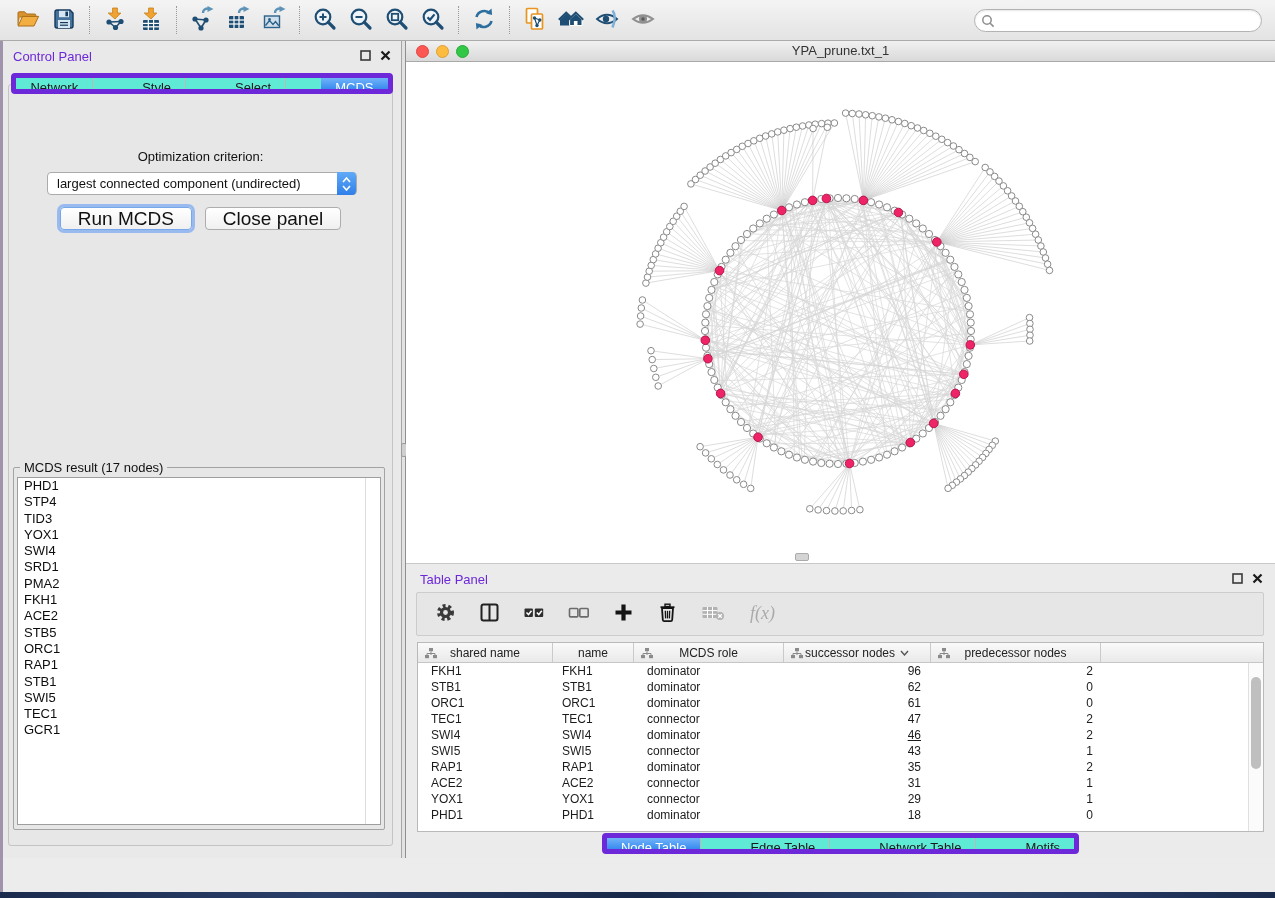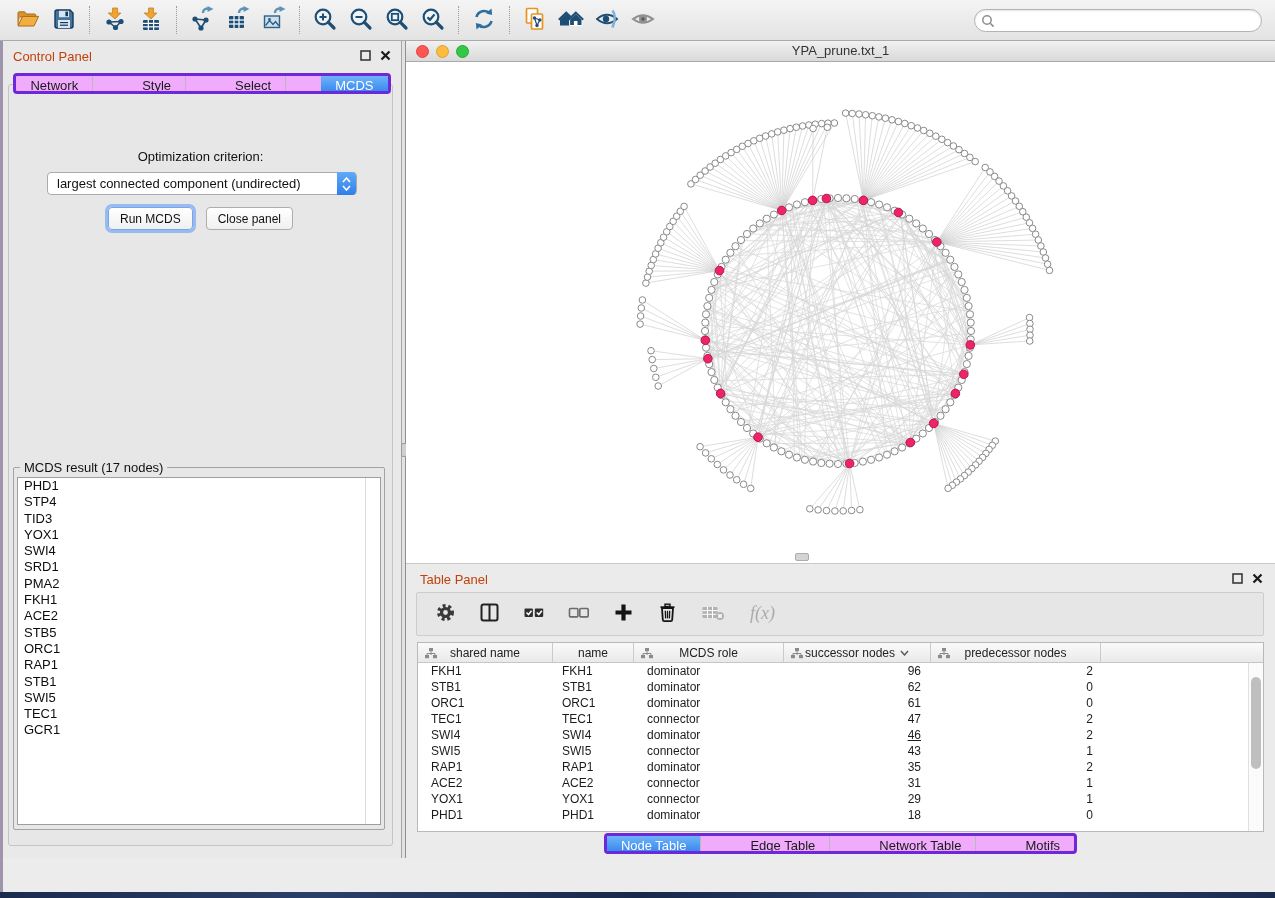--- a/index.html
+++ b/index.html
@@ -21,41 +21,41 @@
   .tb-sep { width:1px; height:28px; border-left:1px dotted #9a9a9a; margin:0 7px; }
   .search-wrap { margin-left:auto; margin-right:13px; position:relative; }
   .search-wrap svg { position:absolute; left:7px; top:5px; }
   .search-input { width:288px; height:23px; border:1px solid #b3b3b3; border-radius:12px;
     background:#fff; padding:0 8px 0 26px; font-size:13px; outline:none;
     box-shadow:inset 0 1px 2px rgba(0,0,0,.10); }
 
   
   .control-panel { position:absolute; left:3px; top:41px; width:398px; height:817px; background:#e9e9e9; }
   .panel-titlebar { position:relative; height:28px; }
-  .panel-title { position:absolute; left:10px; top:8px; font-size:13px; color:#c2410c; }
+  .panel-title { position:absolute; left:10px; top:8px; font-size:13px; color:#6d28d9; }
   .panel-icons { position:absolute; right:10px; top:9px; display:flex; gap:9px; }
   .panel-icons span { display:inline-flex; }
 
   .cp-tabs-row { position:absolute; top:32px; left:0; width:100%; display:flex; justify-content:center; z-index:3; }
-  .seg { display:inline-flex; border:3px solid #6d28d9; border-radius:4px; background:#f0abfc; overflow:hidden; height:21px;gap:35px; }
+  .seg { display:inline-flex; border:5px solid #6d28d9; border-radius:4px; background:#5eead4; overflow:hidden; height:21px;gap:35px; }
   .seg > div { padding:0 14px; line-height:20px; font-size:13px; color:#1a1a1a; border-right:1px solid #b9b9b9; white-space:nowrap; }
   .seg > div:last-child { border-right:none; }
   .seg > div.active { background:linear-gradient(#6fb3f9,#3a8bf0); color:#fff; }
 
   .cp-content { position:absolute; top:43px; left:5px; right:8px; bottom:12px;
     background:#e7e7e7; border:1px solid #c4c4c4; border-radius:3px; }
   .opt-label { position:absolute; top:64px; width:100%; text-align:center; font-size:13px; color:#111; }
   .opt-select { position:absolute; top:87px; left:38px; width:310px; height:23px; background:#fff;
     border:1px solid #ababab; border-radius:4px; font-size:13px; line-height:21px; padding-left:9px;
     color:#111; white-space:nowrap; }
   .opt-stepper { position:absolute; right:0; top:-1px; width:19px; height:23px; border-radius:0 4px 4px 0;
     background:linear-gradient(#62aaf8,#2f7fe8); display:flex; flex-direction:column; align-items:center; justify-content:center; gap:2px; }
   .btn-row { position:absolute; top:122px; width:100%; display:flex; justify-content:center; gap:13px; }
   .btn { height:23px; border:1px solid #adadad; border-radius:4px; background:linear-gradient(#ffffff,#f0f0f0);
-    font-size:12px; font-family:"Liberation Sans",sans-serif; padding:0 11px; color:#111; }
+    font-size:19px; font-family:"Liberation Sans",sans-serif; padding:0 17px; color:#111; }
   .btn.focused { box-shadow:0 0 0 3px rgba(90,150,245,.55); border-color:#76a7ea; }
 
   .groupbox { position:absolute; left:4px; right:7px; top:382px; height:363px;
     border:1px solid #a3a3a3; border-radius:2px; }
   .groupbox-legend { position:absolute; top:-8px; left:6px; background:#e7e7e7; padding:0 4px; font-size:13px; color:#111; }
   .result-list { position:absolute; left:3px; right:3px; top:9px; bottom:4px; background:#fff; border:1px solid #9e9e9e; overflow:hidden; }
   .result-scroll { position:absolute; top:0; right:0; bottom:0; width:15px; border-left:1px solid #dcdcdc; background:#fff; }
   .result-item { font-size:13px; line-height:16.3px; padding-left:6px; color:#0d0d0d; }
 
   

